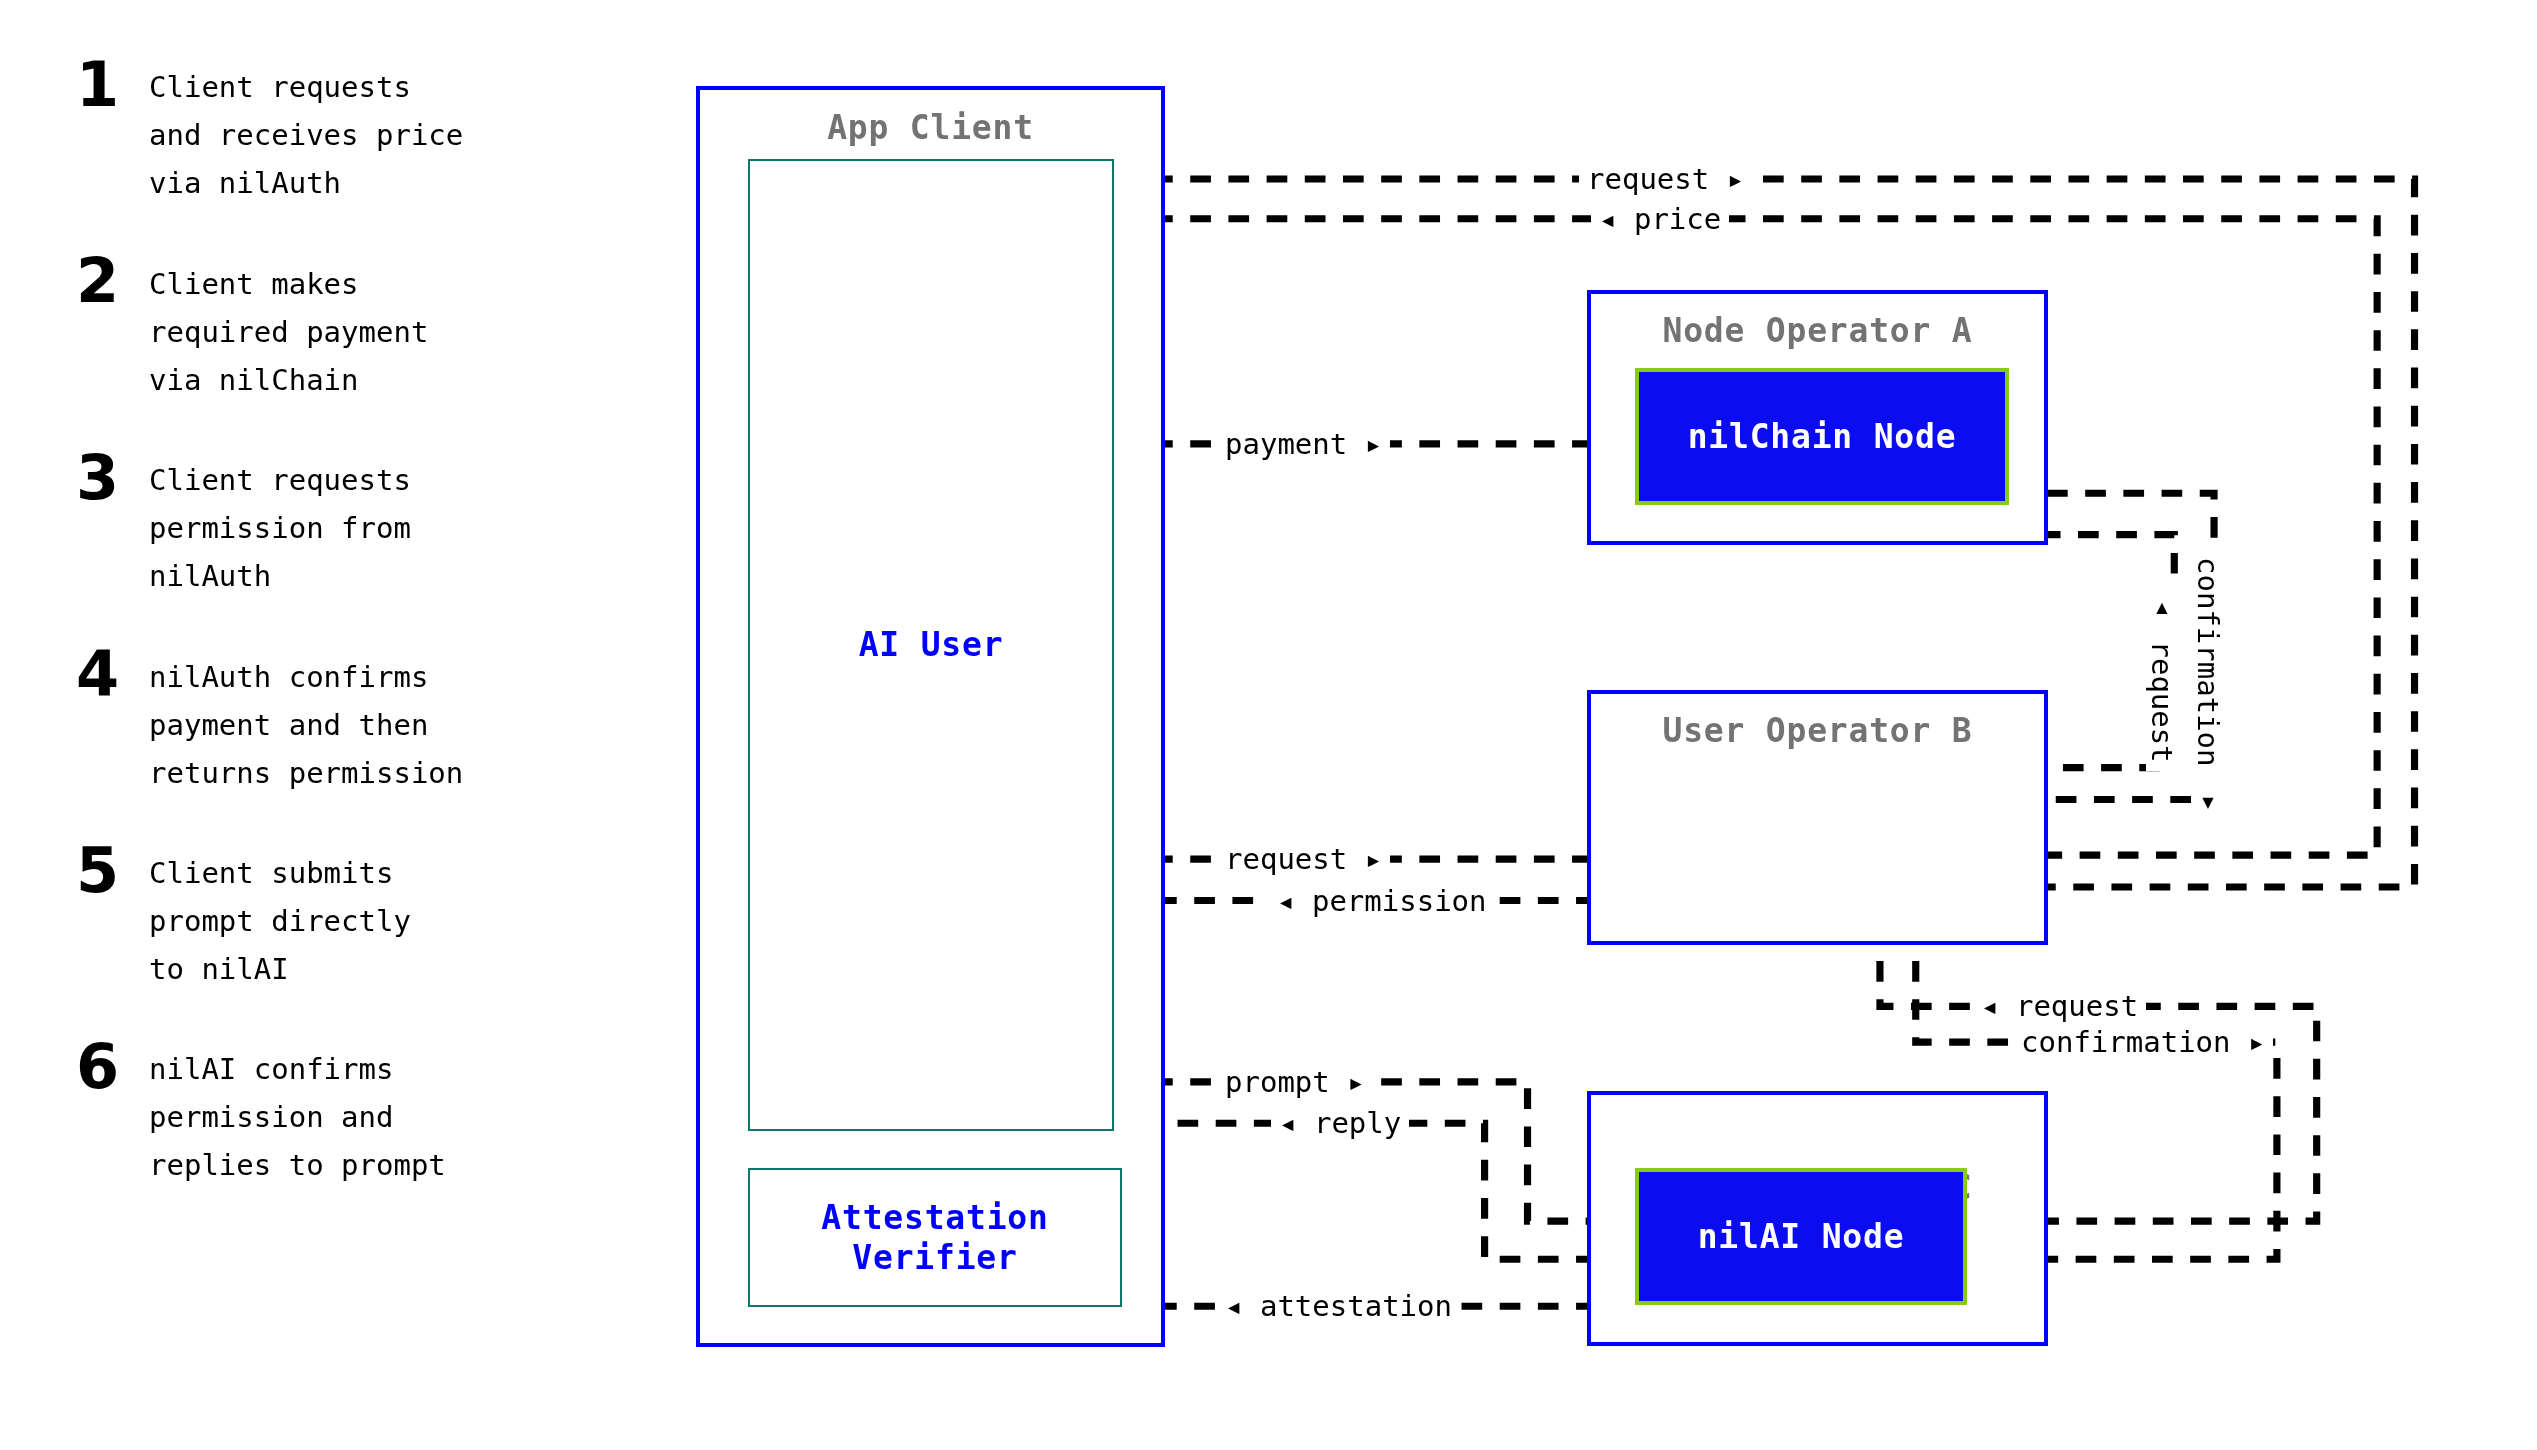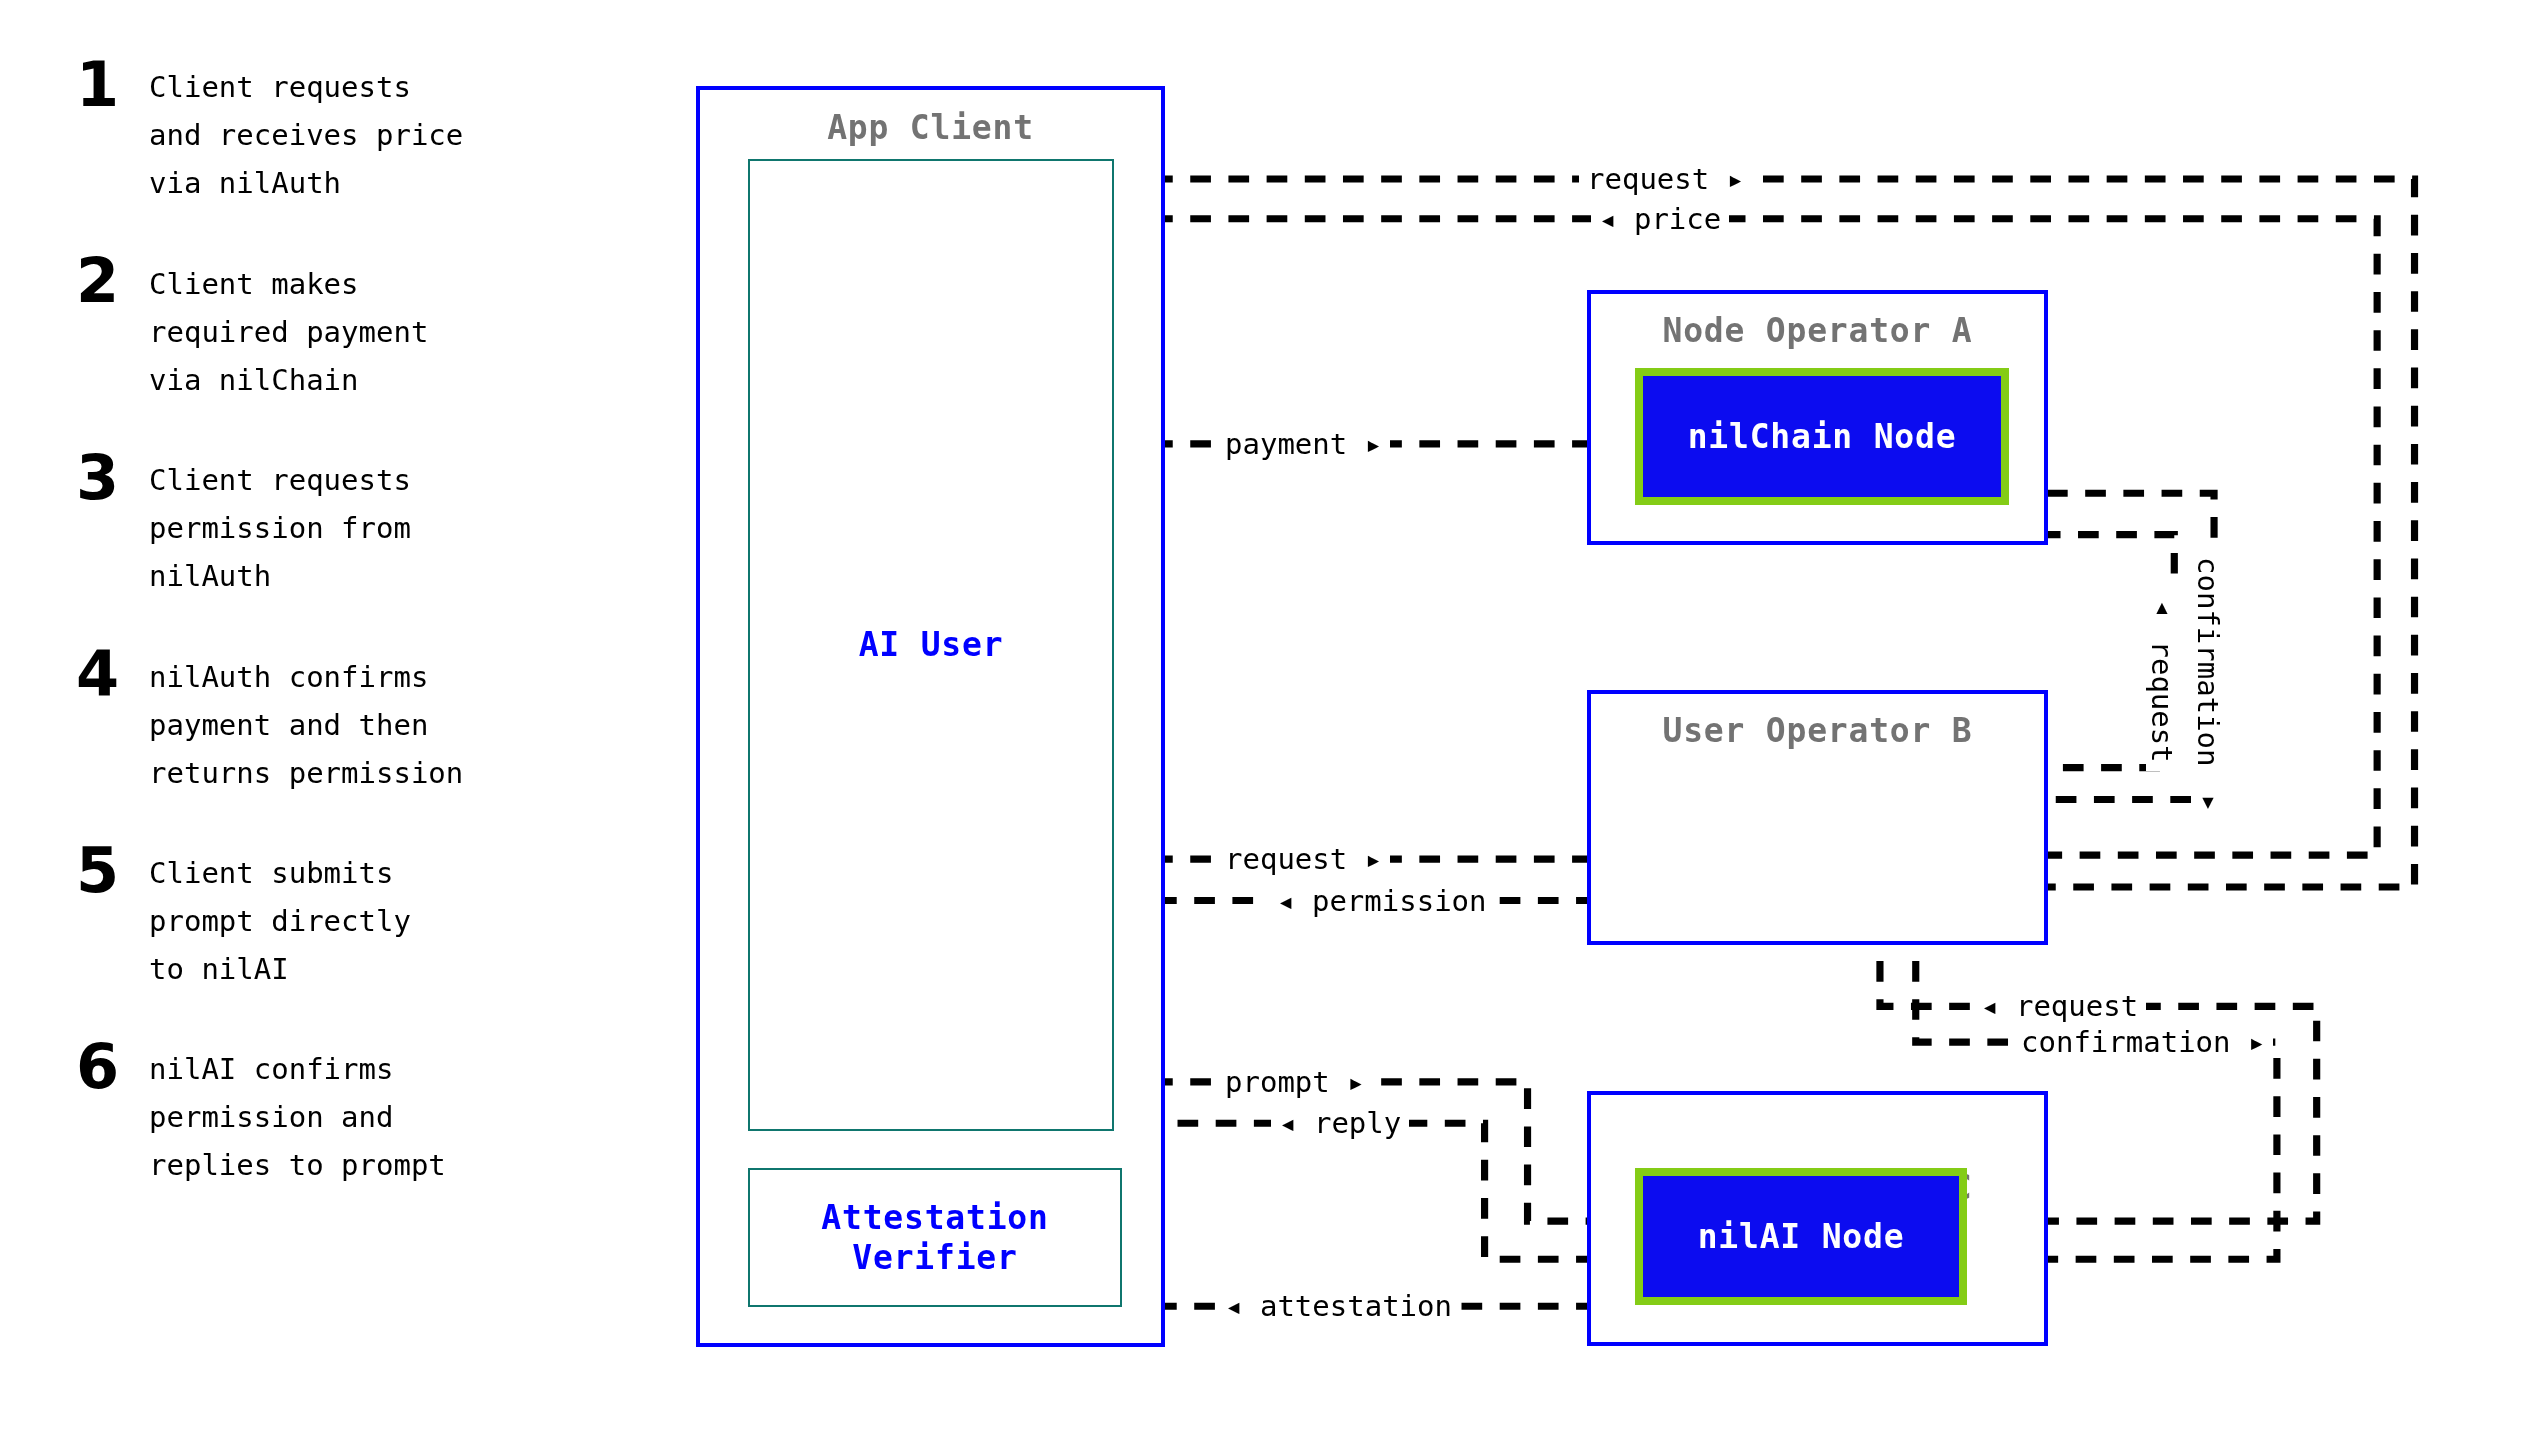--- a/index.html
+++ b/index.html
@@ -12,21 +12,21 @@
   .legend-item{display:flex;align-items:flex-start;margin-bottom:46px;}
   .legend-num{width:73px;flex:0 0 73px;font-family:"DejaVu Sans","Liberation Sans",sans-serif;
               font-weight:700;font-size:62px;line-height:56px;color:#000;text-align:left;}
   .legend-text{font-size:29px;line-height:48px;color:#000;letter-spacing:0px;
                white-space:pre-line;padding-top:6.4px;}
 
   
   .box{position:absolute;box-sizing:border-box;background:#ffffff;border:4px solid #0000ff;}
   .box-title{position:absolute;width:100%;text-align:center;color:#737373;font-weight:700;
              font-size:33px;line-height:38px;letter-spacing:0.8px;}
-  .nodebox{position:absolute;box-sizing:border-box;background:#0c0cf0;border:8px solid #84cc16;
+  .nodebox{position:absolute;box-sizing:border-box;background:#0c0cf0;border:4px solid #84cc16;
            display:flex;align-items:center;justify-content:center;}
   .nodebox span{color:#ffffff;font-weight:700;font-size:33px;letter-spacing:0.8px;}
   .innerbox{position:absolute;box-sizing:border-box;background:#ffffff;border:2px solid #0f766e;
             display:flex;align-items:center;justify-content:center;}
   .innerbox span{color:#0000ff;font-weight:700;font-size:33px;line-height:40px;
                  letter-spacing:0.8px;text-align:center;}
 
   
   .elabel{position:absolute;color:#000;font-size:29px;line-height:32px;white-space:nowrap;
           background:#ffffff;padding:0 8px;}

